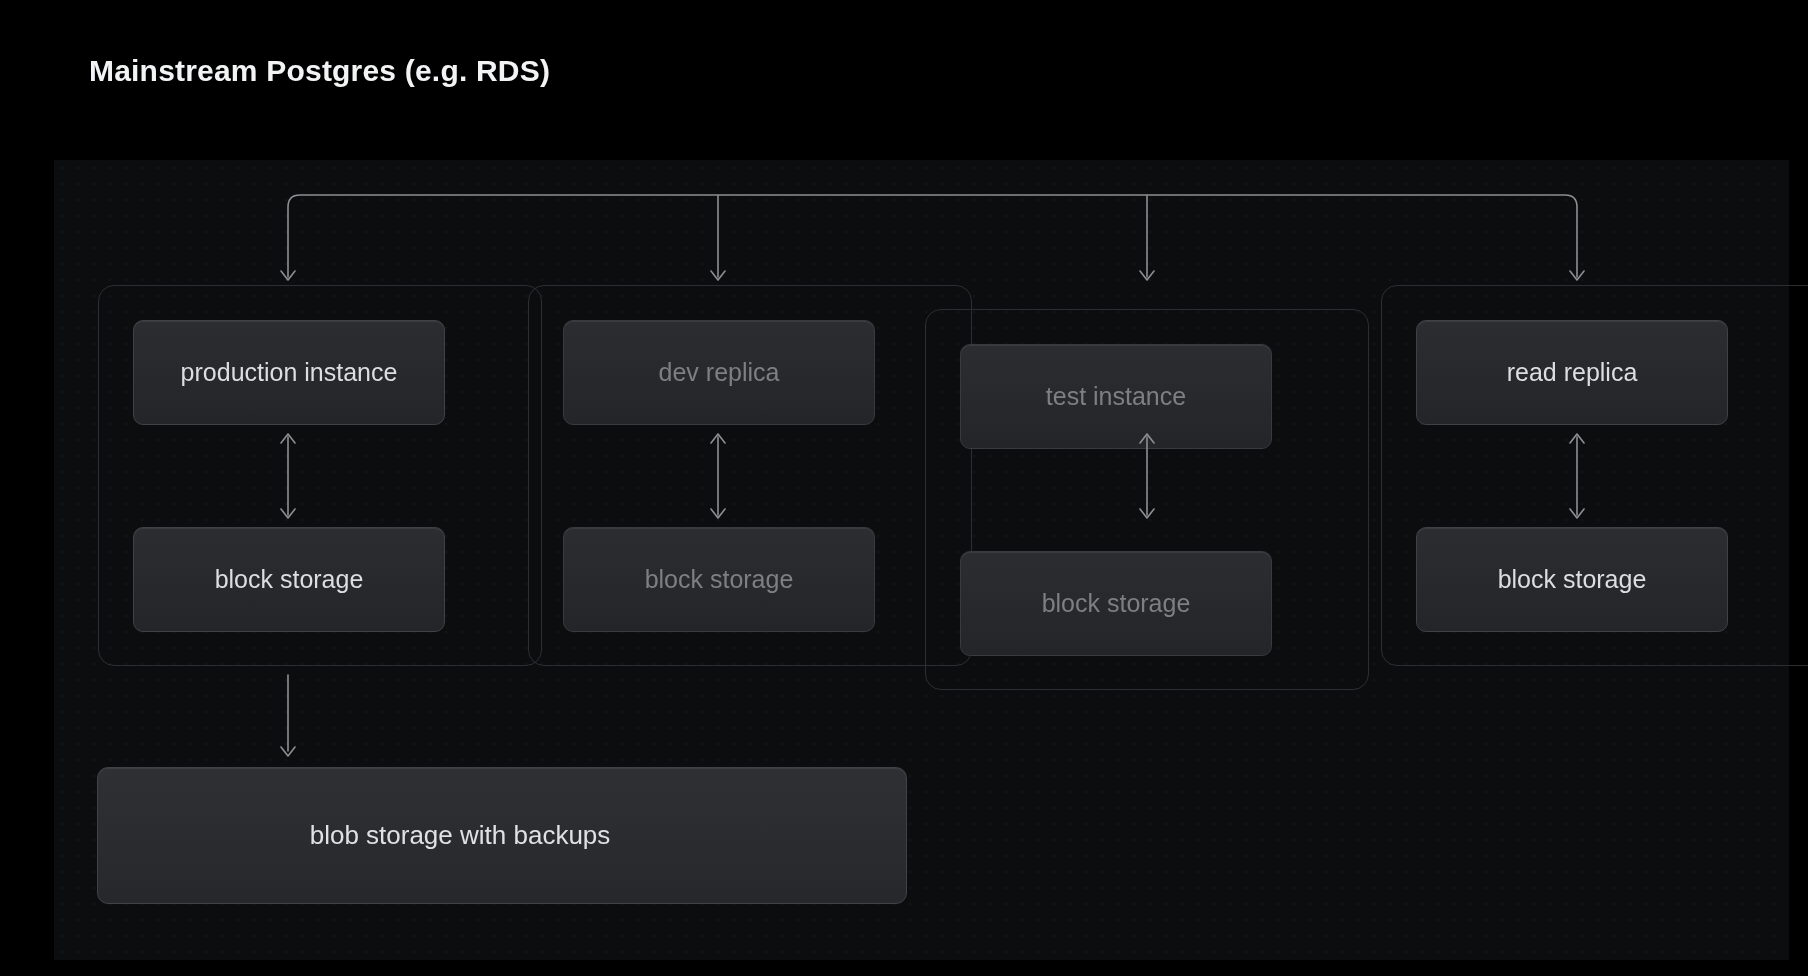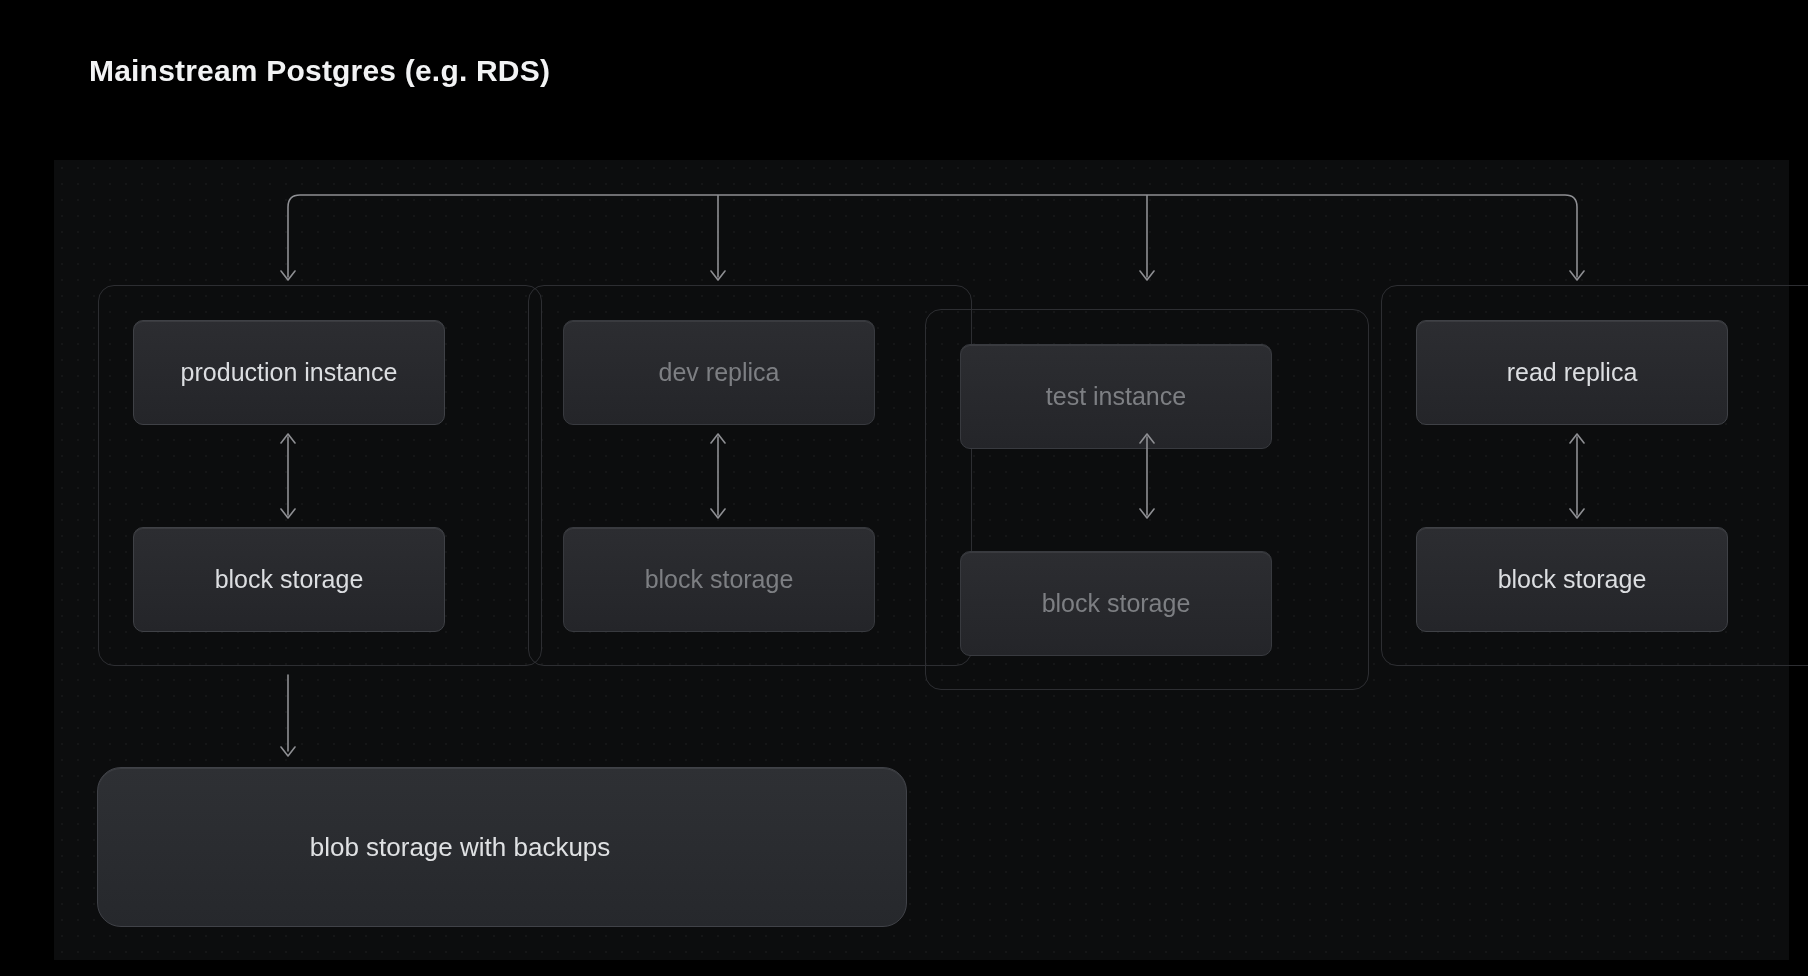--- a/index.html
+++ b/index.html
@@ -66,22 +66,22 @@
     justify-content: center;
     font-size: 25px;
     color: #dcdee1;
   }
   .node-instance { top: 34px; }
   .node-storage  { top: 241px; align-items: center; }
   .group.dim .node { color: #7d7f83; border-color: #383a3f; }
   .blob-node {
     position: absolute;
     left: 97px; top: 767px;
-    width: 810px; height: 160px;
-    border-radius: 24px;
+    width: 810px; height: 137px;
+    border-radius: 11px;
     background: linear-gradient(180deg, #2e3034 0%, #26282c 100%);
     border: 1px solid #404248;
     box-shadow: inset 0 1px 0 rgba(255,255,255,0.07);
     box-sizing: border-box;
     display: flex;
     flex-direction: column;
     align-items: center;
     justify-content: center;
     gap: 4px;
     padding-right: 84px;

